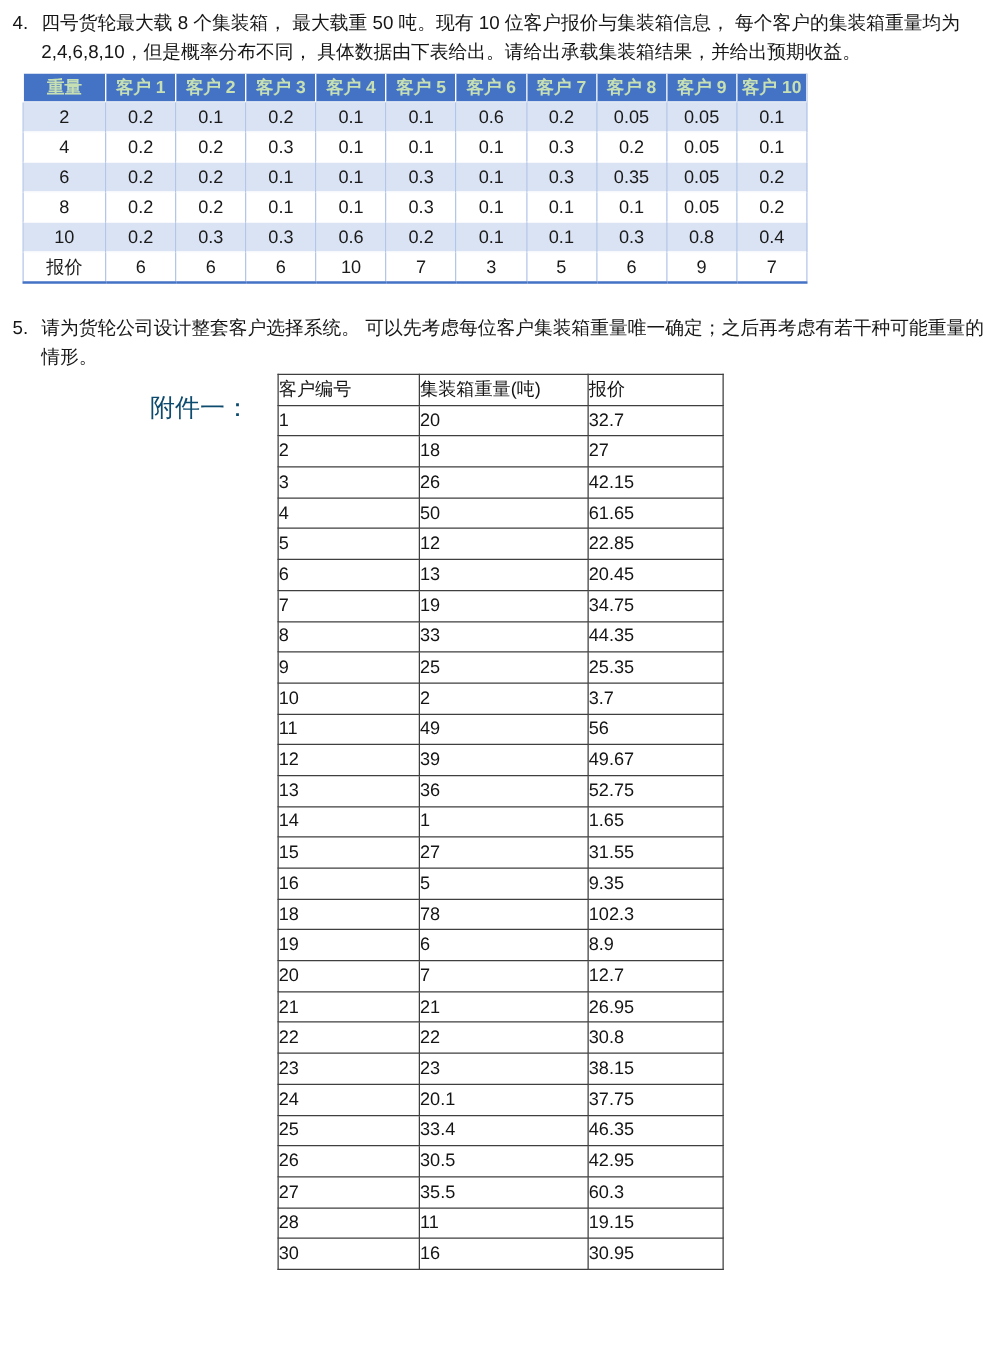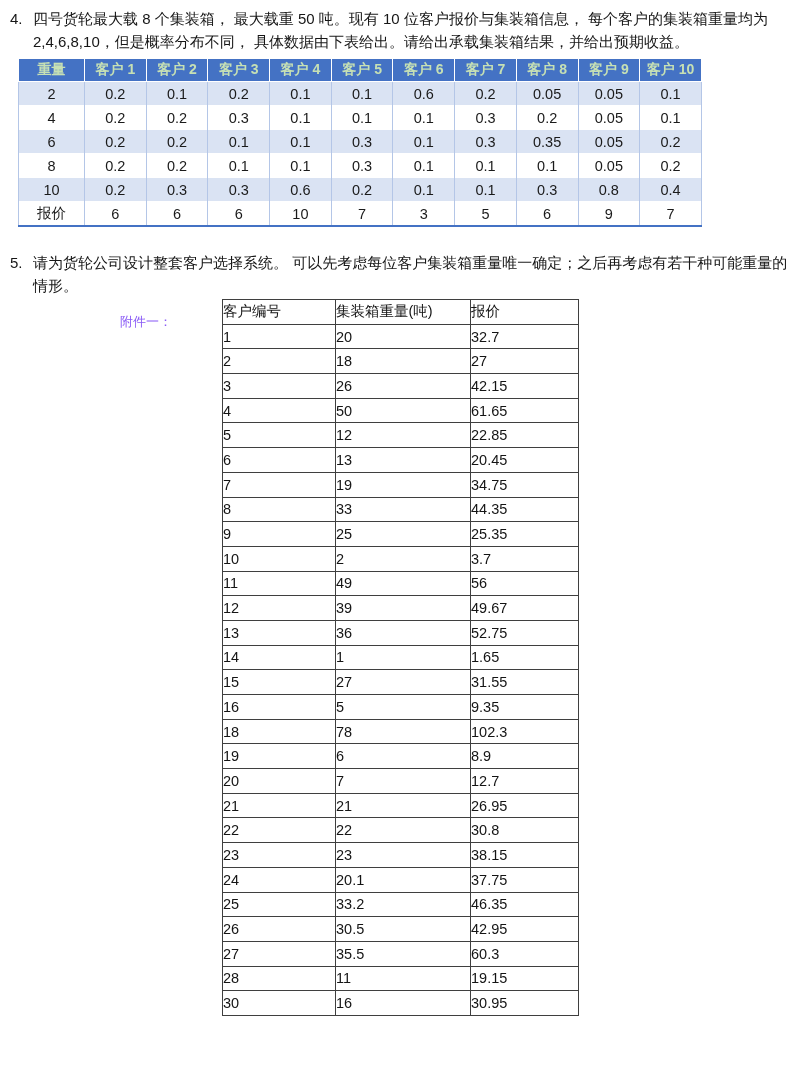--- a/index.html
+++ b/index.html
@@ -13,39 +13,39 @@
   
   .problem{position:absolute;display:flex;font-size:15px;line-height:23px;color:#161616;}
   .p4{left:10px;top:7px;width:780px;}
   .p5{left:10px;top:251px;width:780px;}
   .pnum{flex:0 0 23px;width:23px;}
   .ptext{flex:1;}
 
   
   table{border-spacing:0;}
   .prob-table{
-    position:absolute;left:18px;top:59px;width:684px;
+    position:absolute;left:18px;top:59px;width:628px;
     border-collapse:collapse;table-layout:fixed;text-align:center;
     font-size:14.5px;color:#1a1a1a;
   }
   .prob-table th{
     background:#4472C4;color:#C6E0B4;font-weight:bold;font-size:14px;
     height:22px;border-left:1px solid #ffffff;border-right:1px solid #ffffff;
     padding:0;
   }
   .prob-table td{
     height:23px;padding:0;background:#ffffff;
     border-left:1px solid #B4C6E7;border-right:1px solid #B4C6E7;
     border-top:1px solid #ffffff;
   }
   .prob-table tr.band td{background:#DAE3F3;}
   .prob-table tbody tr:last-child td{border-bottom:2px solid #4472C4;}
 
   
-  .attach-label{position:absolute;left:120px;top:313px;font-size:13px;color:#8b5cf6;}
+  .attach-label{position:absolute;left:120px;top:313px;font-size:20px;color:#0c4a6e;}
 
   
   .attach-table{
     position:absolute;left:222px;top:299px;width:356px;
     border-collapse:collapse;table-layout:fixed;text-align:left;
     font-size:14.5px;color:#141414;
   }
   .attach-table th,.attach-table td{
     border:1px solid #3f3f3f;height:23.7px;padding:0;font-weight:normal;
     background:#fff;
@@ -303,21 +303,21 @@
           <td>23</td>
           <td>38.15</td>
         </tr>
         <tr>
           <td>24</td>
           <td>20.1</td>
           <td>37.75</td>
         </tr>
         <tr>
           <td>25</td>
-          <td>33.2</td>
+          <td>33.4</td>
           <td>46.35</td>
         </tr>
         <tr>
           <td>26</td>
           <td>30.5</td>
           <td>42.95</td>
         </tr>
         <tr>
           <td>27</td>
           <td>35.5</td>

